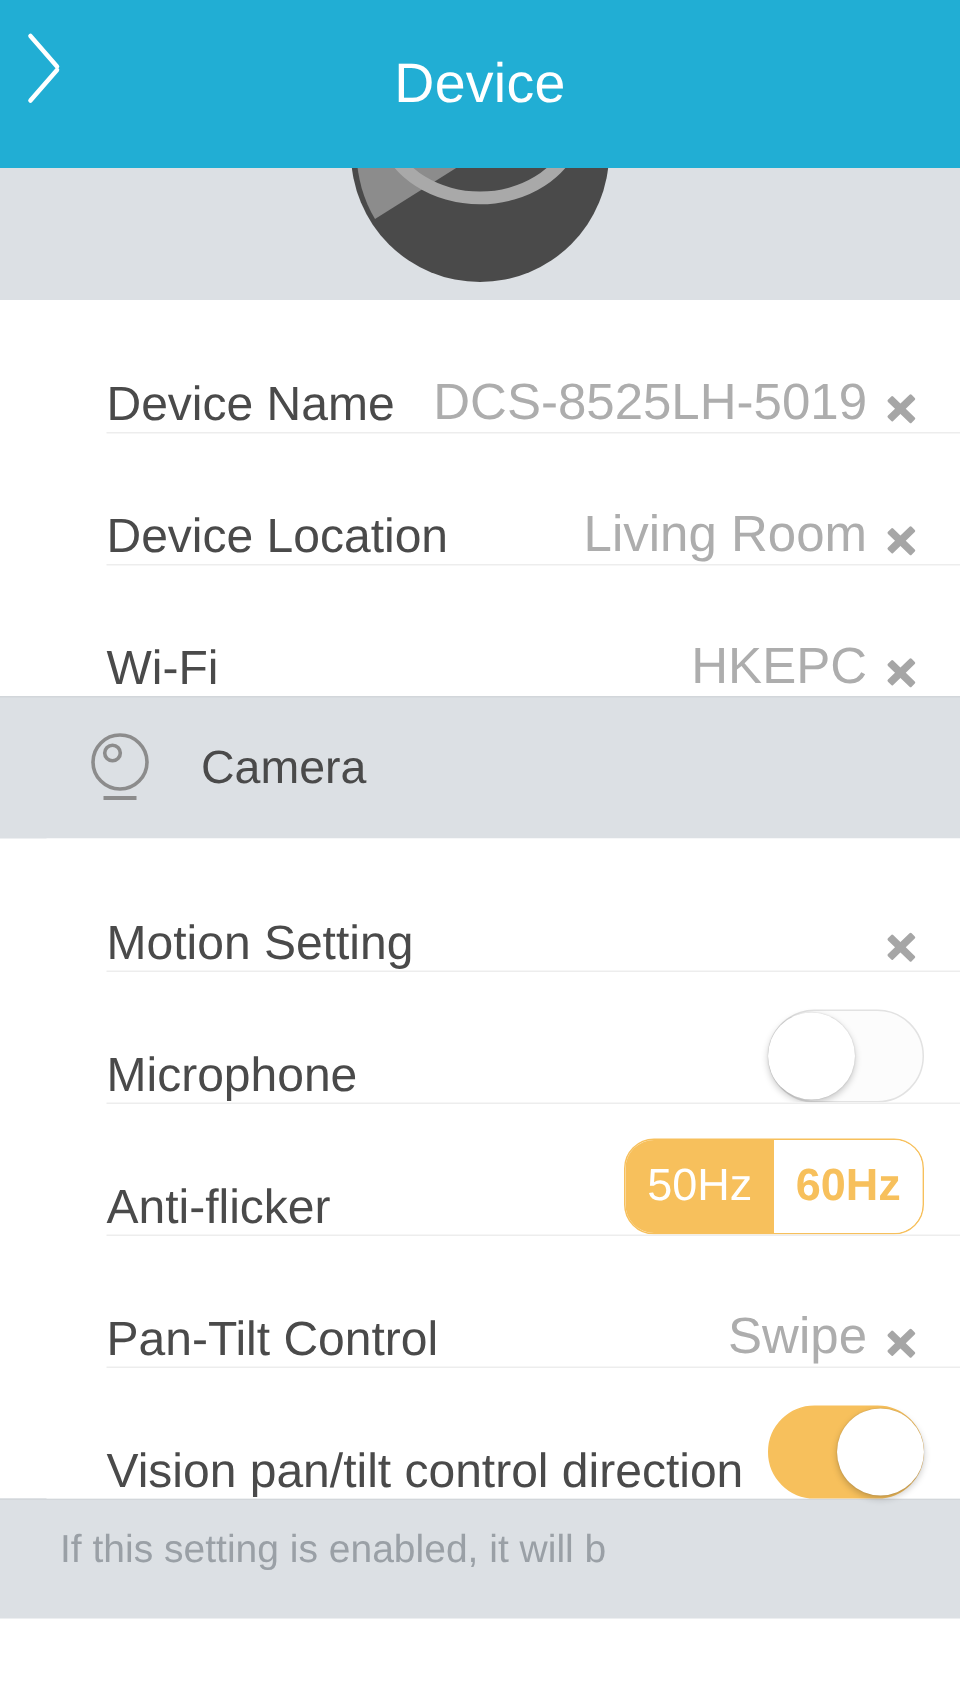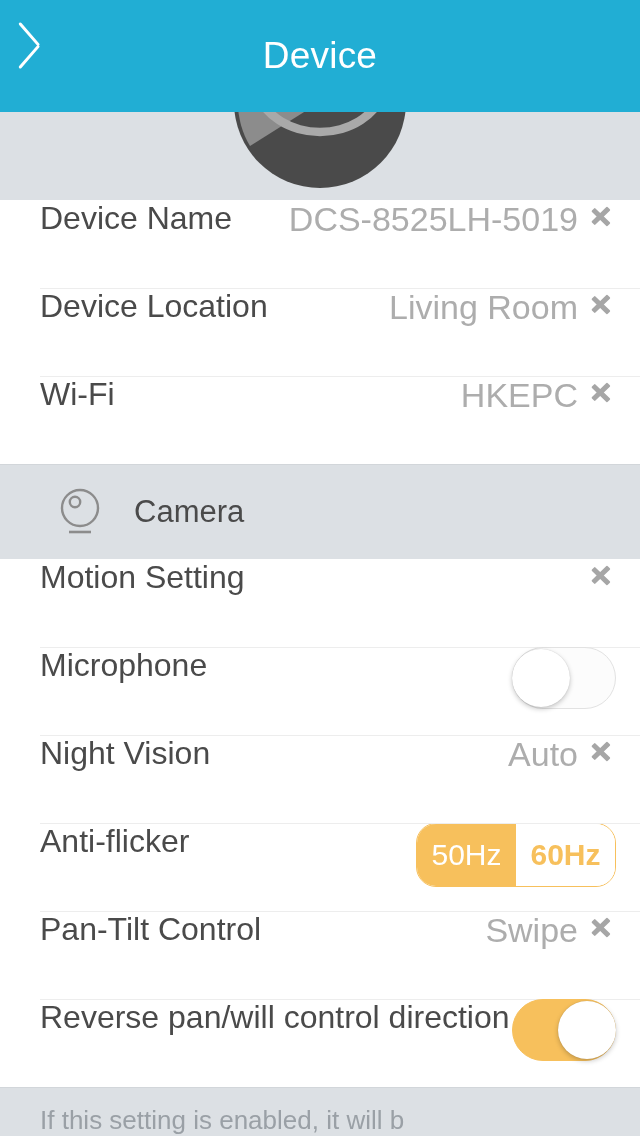--- a/index.html
+++ b/index.html
@@ -99,24 +99,25 @@
   }
 
   
   .list {
     background: #ffffff;
   }
 
   .row {
     position: relative;
     display: flex;
-    align-items: flex-start;
+    align-items: flex-end;
     height: 88px;
     padding: 0 24px 0 40px;
     background: #ffffff;
+    margin-left: 31px;
   }
 
   .row + .row::before {
     content: "";
     position: absolute;
     left: 40px;
     right: 0;
     top: 0;
     height: 1px;
     background: #EDEDED;
@@ -325,42 +326,37 @@
       <span class="chev"></span>
     </div>
 
     <div class="row">
       <span class="row-label">Microphone</span>
       <span class="switch off">
         <span class="knob"></span>
       </span>
     </div>
 
-    <div class="row">
-      <span class="row-label">Night Vision</span>
-      <span class="row-value">Auto</span>
-      <span class="chev"></span>
-    </div>
 
     <div class="row">
       <span class="row-label">Anti-flicker</span>
       <span class="segmented">
         <span class="seg active">50Hz</span>
         <span class="seg inactive">60Hz</span>
       </span>
     </div>
 
     <div class="row">
       <span class="row-label">Pan-Tilt Control</span>
       <span class="row-value">Swipe</span>
       <span class="chev"></span>
     </div>
 
     <div class="row">
-      <span class="row-label">Reverse pan/will control direction</span>
+      <span class="row-label">Vision pan/tilt control direction</span>
       <span class="switch on">
         <span class="knob"></span>
       </span>
     </div>
 
   </div>
 
   <div class="footer-note">
     <p>If this setting is enabled, it will b</p>
   </div>

